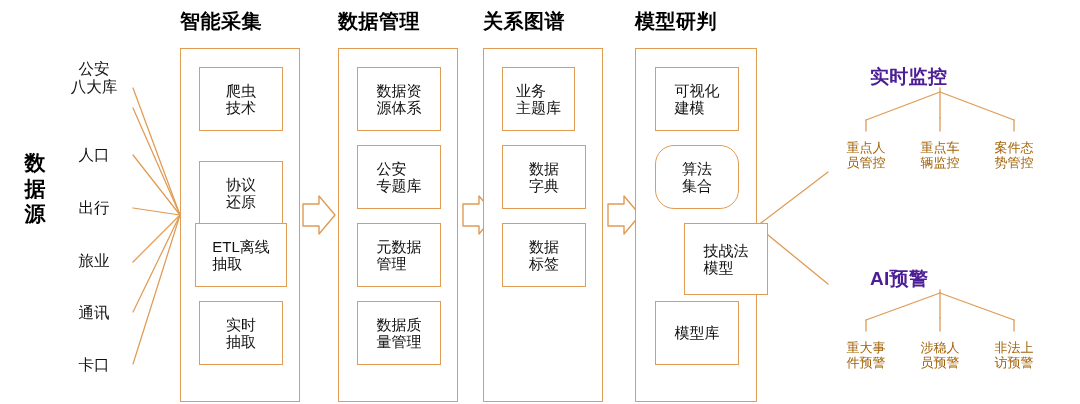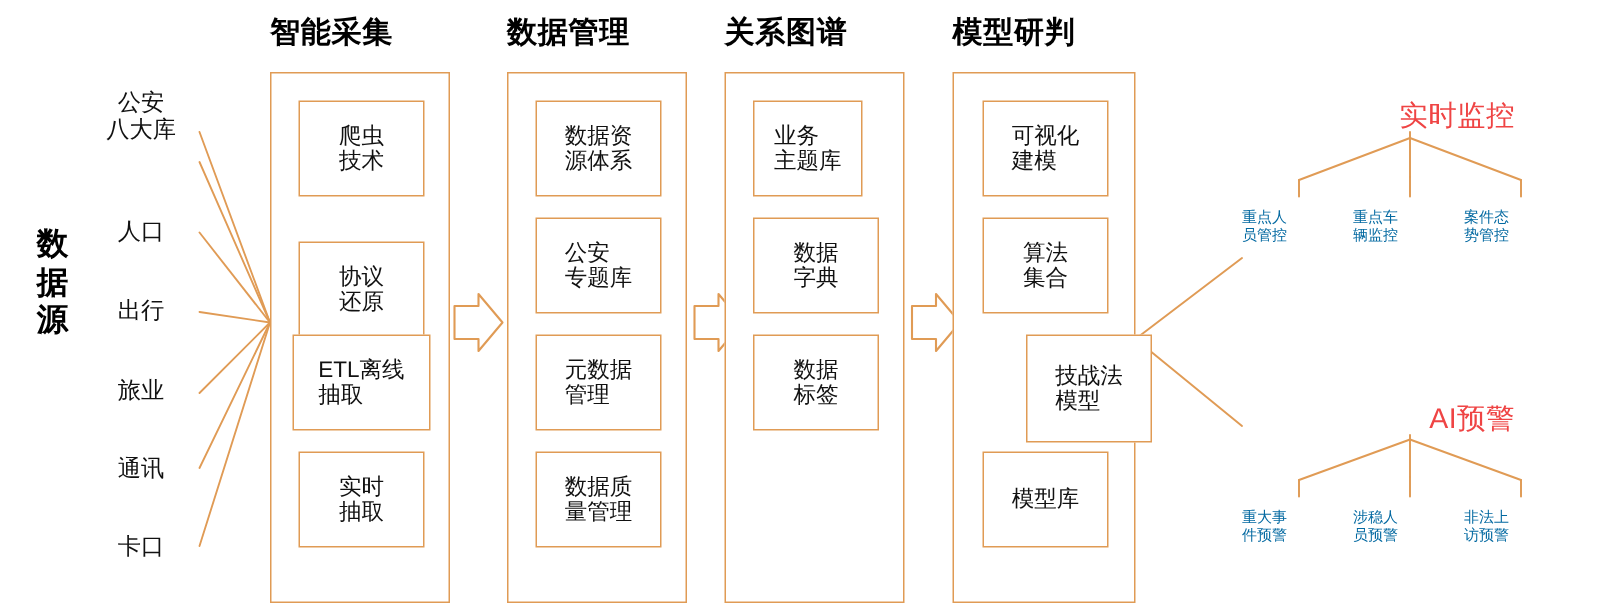--- a/index.html
+++ b/index.html
@@ -81,32 +81,33 @@
     font-size:15px;
     line-height:1.16;
     color:#111;
     background:#fff;
     white-space:pre-line;
   }
 
   
   .branch-title{
     position:absolute;
-    text-align:right;
+    text-align:left;
     font-size:19px;
-    font-weight:normal;
-    color:#ef4444;
+    font-weight:bold;
+    color:#4c1d95;
     letter-spacing:0.3px;
   }
   .leaf{
     position:absolute;
     width:76px;
-    font-size:10px;
+    text-align:center;
+    font-size:13px;
     line-height:1.18;
-    color:#0369a1;
+    color:#a16207;
     white-space:pre-line;
   }
 </style>
 </head>
 <body>
 
 <div id="diagram">
 
   <svg id="wires" viewBox="0 0 1080 404">
     <g stroke="#E09B55" stroke-width="1.25" fill="none" stroke-linecap="round">
@@ -198,21 +199,21 @@
     <div class="cell" style="left:18px; top:96px;  width:84px; height:64px;">数据
 字典</div>
     <div class="cell" style="left:18px; top:174px; width:84px; height:64px;">数据
 标签</div>
   </div>
 
   <div class="col-title" style="left:635px; width:122px;">模型研判</div>
   <div class="col" style="left:635px; width:122px;">
     <div class="cell" style="left:19px; top:18px;  width:84px; height:64px;">可视化
 建模</div>
-    <div class="cell" style="left:19px; top:96px;  width:84px; height:64px;">算法
+    <div class="cell" style="left:19px; top:96px;  width:84px; height:64px;border-radius:19px;">算法
 集合</div>
     <div class="cell" style="left:8px; top:174px; width:84px; height:72px;margin-left:40px;">技战法
 模型</div>
     <div class="cell" style="left:19px; top:252px; width:84px; height:64px;">模型库</div>
   </div>
 
   <div class="branch-title" style="left:870px; top:64px; width:140px;">实时监控</div>
   <div class="leaf" style="left:828px; top:140px;">重点人
 员管控</div>
   <div class="leaf" style="left:902px; top:140px;">重点车

